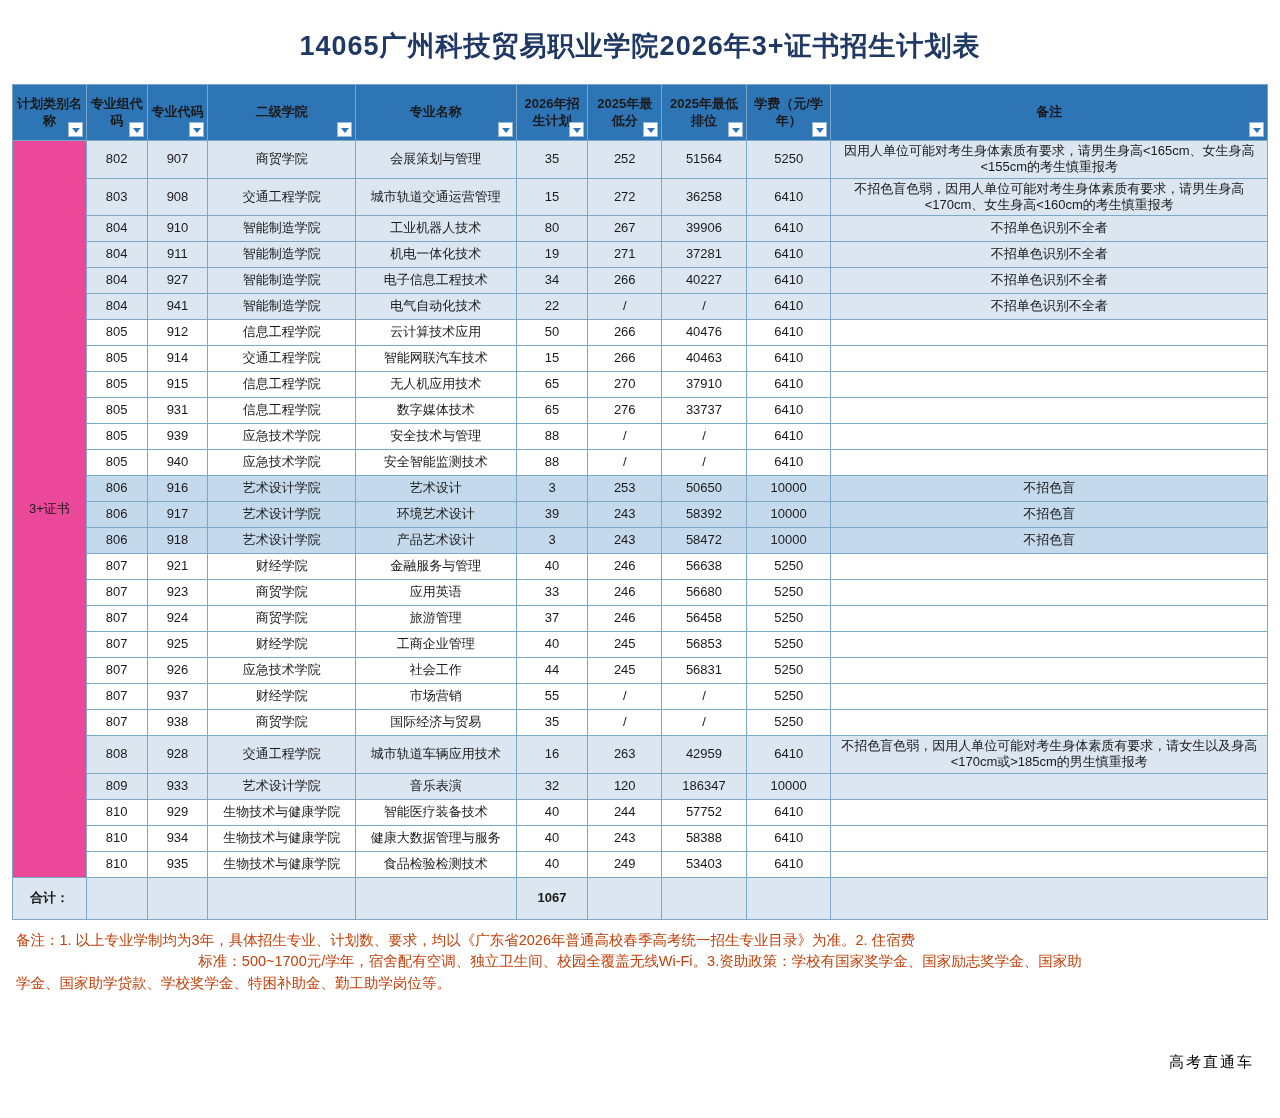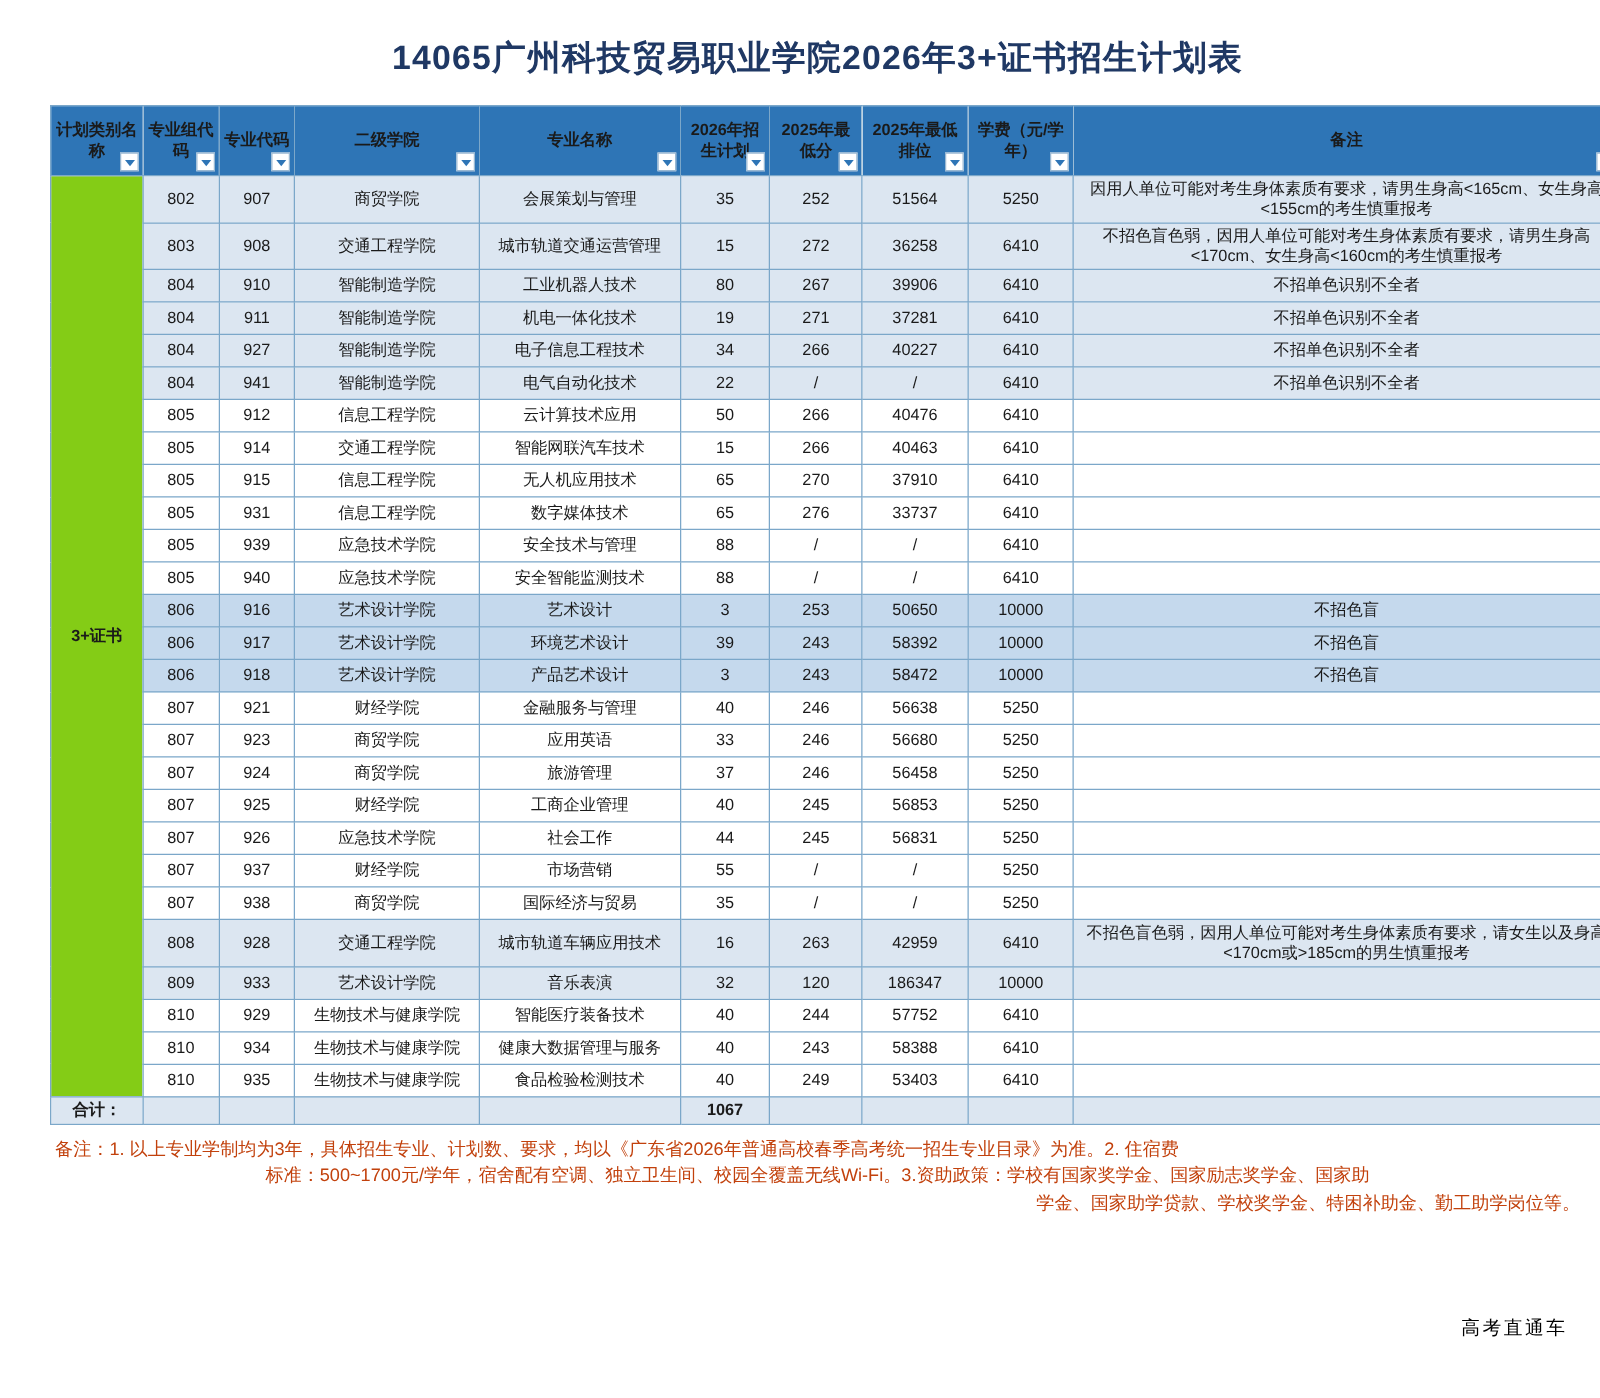--- a/index.html
+++ b/index.html
@@ -7,21 +7,20 @@
     margin: 0; padding: 0;
     width: 1280px; height: 1118px;
     background: #ffffff;
     font-family: "Liberation Sans", "DejaVu Sans", sans-serif;
   }
   .page {
     position: relative;
     width: 1280px; height: 1118px;
     background: #ffffff;
     overflow: hidden;
-    padding-left: 28px;
   }
   .title {
     text-align: center;
     font-size: 27px;
     font-weight: bold;
     color: #1f3864;
     letter-spacing: 1px;
     padding: 28px 0 20px 0;
   }
   table.plan {
@@ -62,48 +61,48 @@
     left: 3px; top: 5px;
     border-left: 4px solid transparent;
     border-right: 4px solid transparent;
     border-top: 5px solid #2e75b6;
   }
   tbody tr td { height: 26px; }
   .rowA { background: #dce6f1; }
   .rowB { background: #ffffff; }
   .rowC { background: #c5d9ed; margin-top: 45px; }
   .catcell {
-    background: #84cc16;
-    font-weight: bold;
+    background: #ec4899;
+    font-weight: normal;
     font-size: 14px;
     color: #1a1a1a;
   }
   .remark {
     text-align: left;
     padding-left: 6px;
     font-size: 12.5px;
     line-height: 1.35;
   }
   .major { font-size: 13px; }
   .total-row td {
     background: #dce6f1;
     font-weight: bold;
-    height: 22px;
+    height: 42px;
   }
   .total-label { text-align: left; padding-left: 8px; font-size: 14px; }
   .footnote {
     margin: 10px 16px 0 16px;
     font-size: 14.5px;
     color: #c2410c;
     line-height: 1.5;
     text-align: justify;
     position: relative;
   }
   .footnote .ln2 { text-align: center; display: block; }
-  .footnote .ln3 { text-align: right; display: block; }
+  .footnote .ln3 { text-align: left; display: block; }
   .watermark {
     position: absolute;
     right: 26px; bottom: 46px;
     color: #000000;
     font-size: 15px;
     letter-spacing: 2px;
   }
 </style>
 </head>
 <body>

